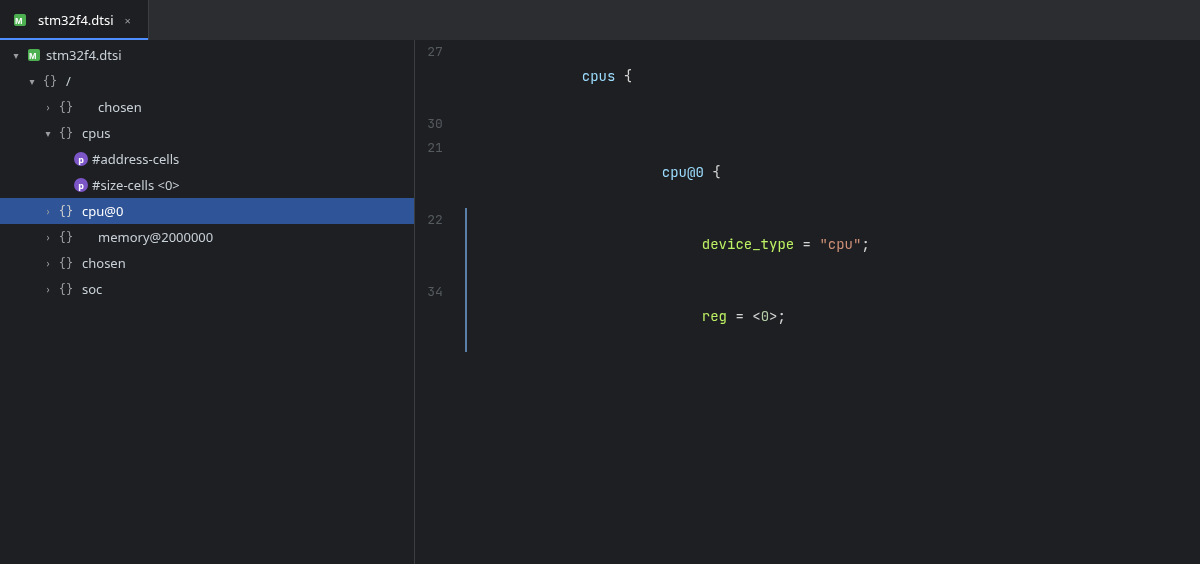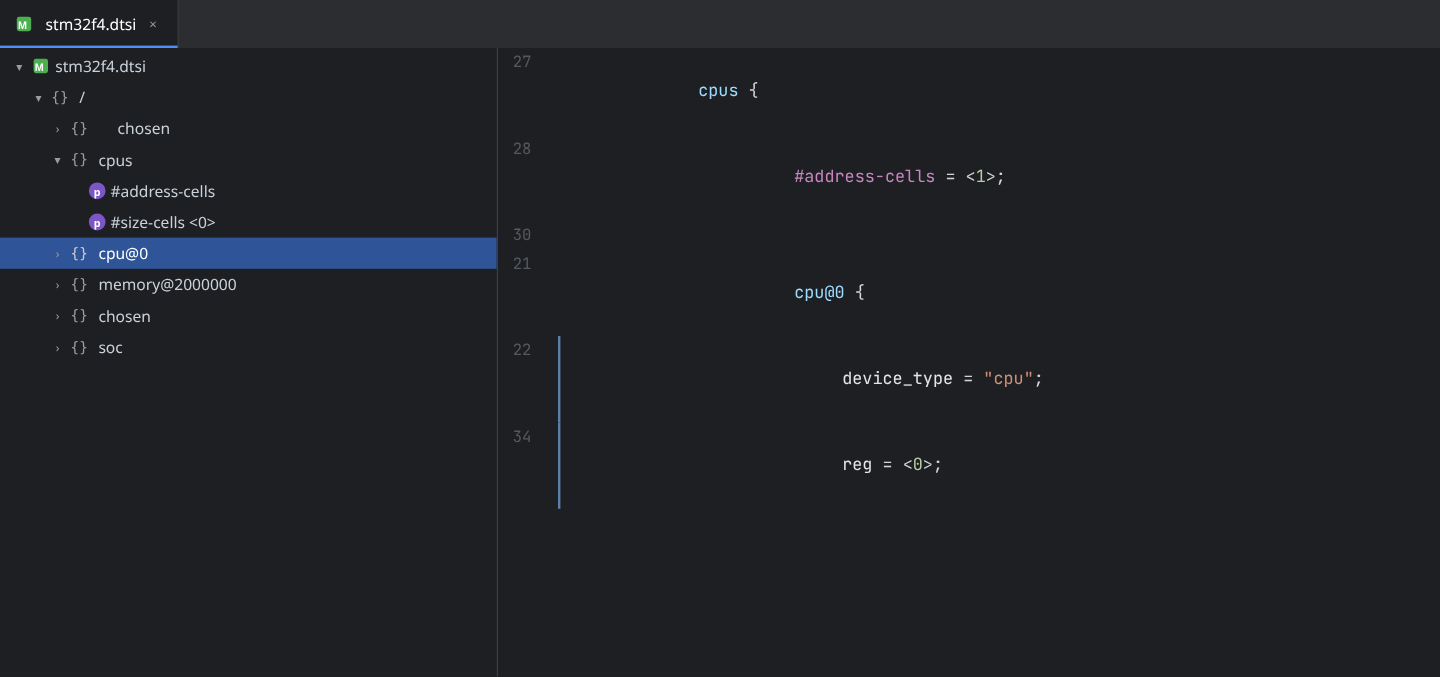--- a/index.html
+++ b/index.html
@@ -255,21 +255,21 @@
       border-left: 2px solid #5a7fa8;
     }
 
     .line-content {
       display: table-cell;
       padding-left: 8px;
       white-space: pre;
     }
 
     
-    .c-prop { color: #e5e5e5; }       
+    .c-prop { color: #bef264; }       
     .c-string { color: #ce9178; }      
     .c-number { color: #b5cea8; }      
     .c-node { color: #9cdcfe; }     
     .c-punct { color: #d4d4d4; }     
     .c-hash { color: #c586c0; }        
 
     
     ::-webkit-scrollbar { width: 8px; height: 8px; }
     ::-webkit-scrollbar-track { background: #1e1f22; }
     ::-webkit-scrollbar-thumb { background: #3c3f41; border-radius: 4px; }
@@ -339,21 +339,21 @@
 
       <div class="tree-item tree-indent-3 selected">
         <span class="tree-arrow collapsed"></span>
         <span class="tree-file-icon braces-icon" style="color:#ccc">{}</span>
         <span class="tree-label" style="margin-left:4px;color:#fff">cpu@0</span>
       </div>
 
       <div class="tree-item tree-indent-3">
         <span class="tree-arrow collapsed"></span>
         <span class="tree-file-icon braces-icon">{}</span>
-        <span class="tree-label" style="margin-left:4px">memory@2000000</span>
+        <span class="tree-label" style="margin-left:20px">memory@2000000</span>
       </div>
 
       <div class="tree-item tree-indent-3">
         <span class="tree-arrow collapsed"></span>
         <span class="tree-file-icon braces-icon">{}</span>
         <span class="tree-label" style="margin-left:4px">chosen</span>
       </div>
 
       <div class="tree-item tree-indent-3">
         <span class="tree-arrow collapsed"></span>
@@ -369,27 +369,20 @@
       <div class="code-lines">
 
         <div class="code-line">
           <span class="line-number">27</span>
           <span class="line-gutter"></span>
           <span class="line-content">
             <span class="c-node">cpus</span><span class="c-punct"> {</span>
           </span>
         </div>
 
-        <div class="code-line">
-          <span class="line-number">28</span>
-          <span class="line-gutter"></span>
-          <span class="line-content">
-            <span style="display:inline-block;width:80px"></span><span class="c-hash">#address-cells</span><span class="c-punct"> = &lt;</span><span class="c-number">1</span><span class="c-punct">&gt;;</span>
-          </span>
-        </div>
 
 
         <div class="code-line">
           <span class="line-number">30</span>
           <span class="line-gutter"></span>
           <span class="line-content">&nbsp;</span>
         </div>
 
         <div class="code-line">
           <span class="line-number">21</span>

